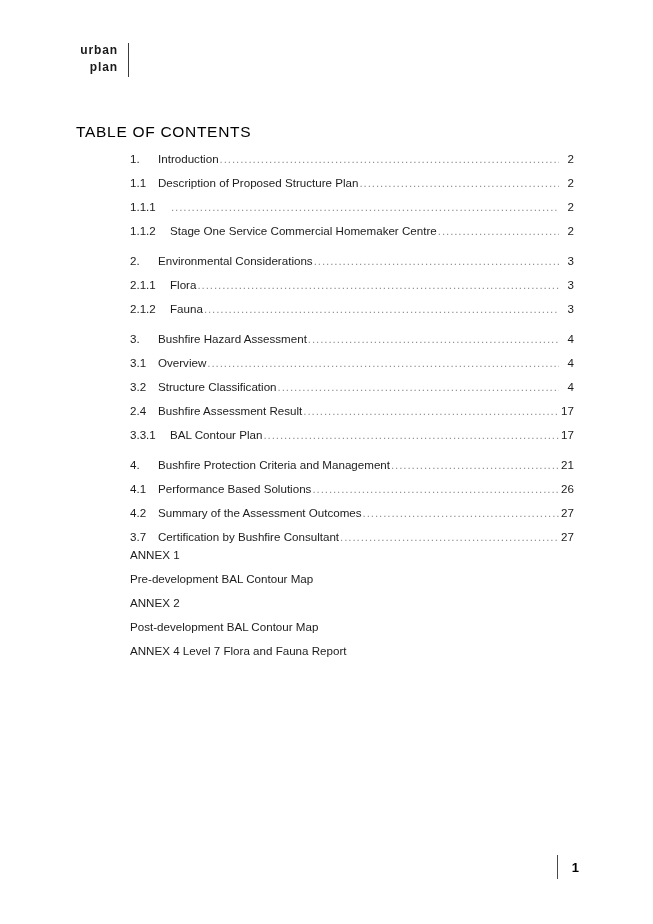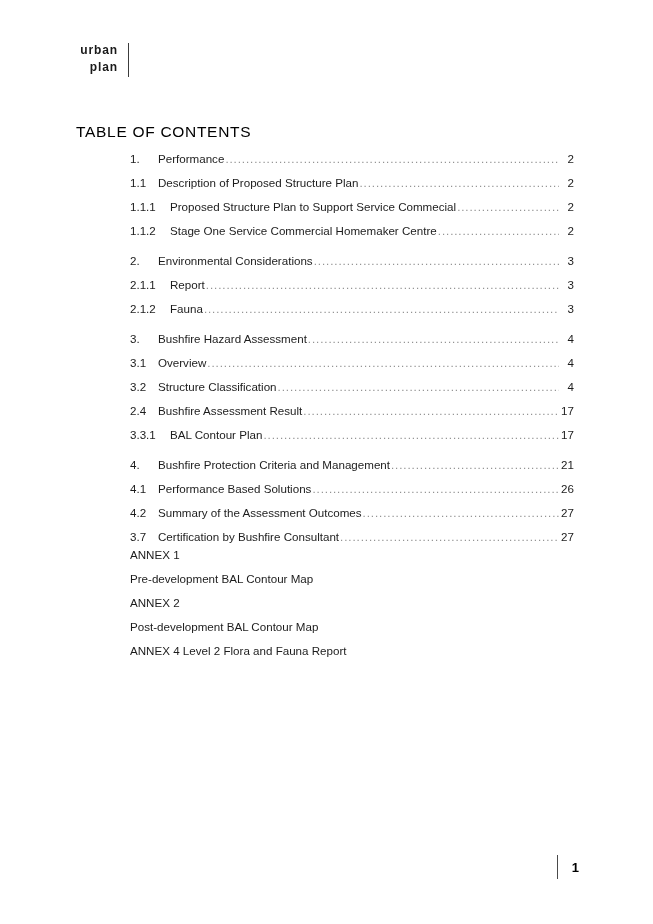--- a/index.html
+++ b/index.html
@@ -165,51 +165,50 @@
       <div>plan</div>
     </div>
     <div class="header-rule"></div>
   </div>
 
   <div class="toc-heading">TABLE OF CONTENTS</div>
 
   <div class="toc" id="toc-list">
       <div class="toc-row">
         <span class="toc-num lvl1">1.</span>
-        <span class="toc-text">Performance</span>
+        <span class="toc-text">Introduction</span>
         <span class="toc-dots">...............................................................................................................................................................</span>
         <span class="toc-page">2</span>
       </div>
       <div class="toc-row">
         <span class="toc-num lvl2">1.1</span>
         <span class="toc-text">Description of Proposed Structure Plan</span>
         <span class="toc-dots">...............................................................................................................................................................</span>
         <span class="toc-page">2</span>
       </div>
       <div class="toc-row">
         <span class="toc-num lvl3">1.1.1</span>
-        <span class="toc-text">Proposed Structure Plan to Support Service Commecial</span>
         <span class="toc-dots">...............................................................................................................................................................</span>
         <span class="toc-page">2</span>
       </div>
       <div class="toc-row">
         <span class="toc-num lvl3">1.1.2</span>
         <span class="toc-text">Stage One Service Commercial Homemaker Centre</span>
         <span class="toc-dots">...............................................................................................................................................................</span>
         <span class="toc-page">2</span>
       </div>
       <div class="toc-row gap-before">
         <span class="toc-num lvl1">2.</span>
         <span class="toc-text">Environmental Considerations</span>
         <span class="toc-dots">...............................................................................................................................................................</span>
         <span class="toc-page">3</span>
       </div>
       <div class="toc-row">
         <span class="toc-num lvl3">2.1.1</span>
-        <span class="toc-text">Report</span>
+        <span class="toc-text">Flora</span>
         <span class="toc-dots">...............................................................................................................................................................</span>
         <span class="toc-page">3</span>
       </div>
       <div class="toc-row">
         <span class="toc-num lvl3">2.1.2</span>
         <span class="toc-text">Fauna</span>
         <span class="toc-dots">...............................................................................................................................................................</span>
         <span class="toc-page">3</span>
       </div>
       <div class="toc-row gap-before">
@@ -266,21 +265,21 @@
         <span class="toc-dots">...............................................................................................................................................................</span>
         <span class="toc-page">27</span>
       </div>
     </div>
 
   <div class="annex" id="annex-list">
       <div class="annex-row">ANNEX 1</div>
       <div class="annex-row">Pre-development BAL Contour Map</div>
       <div class="annex-row">ANNEX 2</div>
       <div class="annex-row">Post-development BAL Contour Map</div>
-      <div class="annex-row">ANNEX 4 Level 2 Flora and Fauna Report</div>
+      <div class="annex-row">ANNEX 4 Level 7 Flora and Fauna Report</div>
     </div>
 
   <div class="doc-footer">
     <div class="footer-rule"></div>
     <div class="footer-page">1</div>
   </div>
 
 </div>
 
 </body></html>

